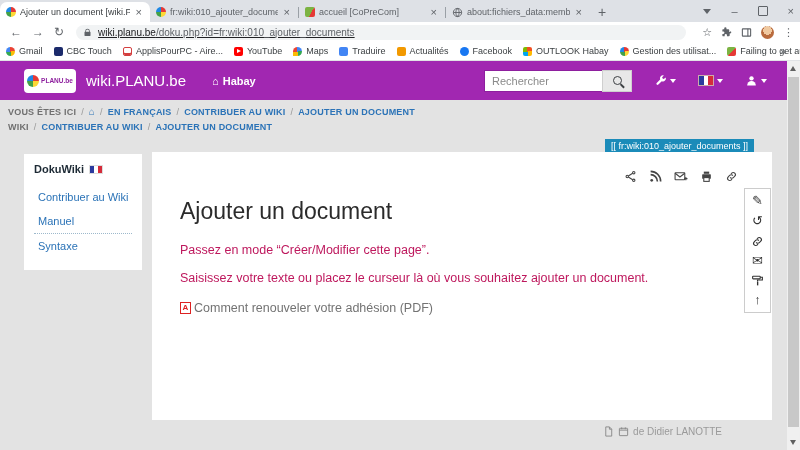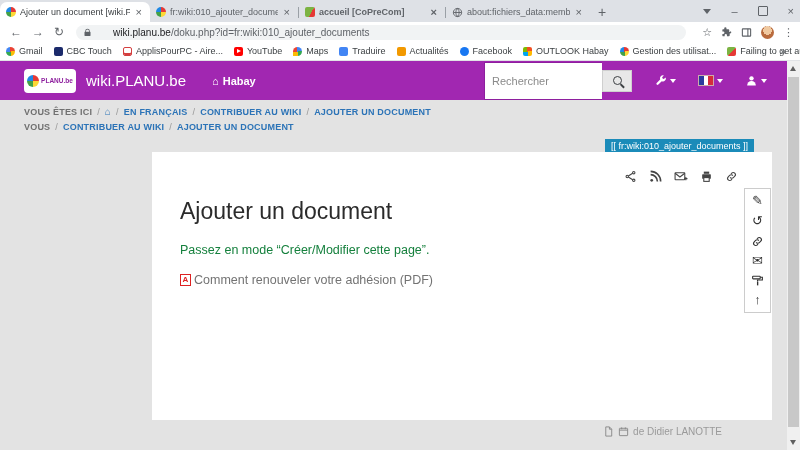--- a/index.html
+++ b/index.html
@@ -20,21 +20,21 @@
   .wincontrols{position:absolute;right:6px;top:0;height:22px;display:flex;align-items:center;gap:20px;color:#5f6368;}
   .chev{width:0;height:0;border-left:4px solid transparent;border-right:4px solid transparent;border-top:5px solid #5f6368;}
   .winbox{width:8px;height:8px;border:1.2px solid #5f6368;border-radius:1px;}
   .winglyph{font-size:11px;line-height:1;}
 
   
   .toolbar{position:absolute;left:0;top:22px;width:800px;height:20px;background:#fff;display:flex;align-items:center;}
   .navbtn{color:#5f6368;font-size:12px;margin-left:10px;line-height:1;}
   .omnibox{margin-left:12px;width:610px;height:15px;background:#f1f3f4;border-radius:8px;display:flex;align-items:center;padding:0 7px;box-sizing:border-box;}
   .omnibox svg{flex:none;}
-  .url{font-size:10px;color:#202124;margin-left:21px;white-space:nowrap;overflow:hidden;}
+  .url{font-size:10px;color:#202124;margin-left:6px;white-space:nowrap;overflow:hidden;text-decoration:underline;}
   .url .path{color:#5f6368;}
   .tb-right{position:absolute;right:6px;top:22px;height:20px;display:flex;align-items:center;gap:9px;}
   .star{color:#5f6368;font-size:11px;}
   .avatar{width:13px;height:13px;border-radius:50%;background:radial-gradient(circle at 50% 35%,#f0c9a0 0 40%,#b96b3d 41% 100%);}
   .dots{color:#5f6368;font-size:11px;}
 
   
   .bookmarks{position:absolute;left:0;top:42px;width:800px;height:19px;background:#fff;border-bottom:1px solid #e1e3e6;display:flex;align-items:center;padding-left:6px;box-sizing:border-box;}
   .bm{display:flex;align-items:center;margin-right:11px;color:#3c4043;font-size:9px;white-space:nowrap;}
   .bmi{width:9px;height:9px;border-radius:2px;display:inline-block;margin-right:4px;flex:none;position:relative;}
@@ -54,51 +54,51 @@
 
   
   .site-header{position:absolute;left:0;top:61px;width:787px;height:39px;background:#a127b1;display:flex;align-items:center;}
   .logo-pill{margin-left:24px;background:#fff;border-radius:4px;height:24px;width:52px;display:flex;align-items:center;justify-content:center;gap:2px;}
   .logo-puzzle{width:12px;height:12px;border-radius:50%;background:conic-gradient(#e53935 0 25%,#fdd835 0 50%,#43a047 0 75%,#1e88e5 0);}
   .logo-text{font-size:6.5px;font-weight:bold;color:#8e1f9e;}
   .brand{color:#fff;font-size:15px;margin-left:10px;}
   .home-link{display:flex;align-items:center;color:#fff;margin-left:26px;font-size:11px;font-weight:bold;gap:4px;}
   .hdr-right{position:absolute;right:20px;top:0;height:39px;display:flex;align-items:center;}
   .searchbox{display:flex;align-items:center;}
-  .search-input{width:118px;height:38px;background:#fff;border:1px solid #8e1f9e;border-right:none;box-sizing:border-box;display:flex;align-items:center;padding-left:7px;color:#8a8a8a;font-size:11px;}
+  .search-input{width:118px;height:22px;background:#fff;border:1px solid #8e1f9e;border-right:none;box-sizing:border-box;display:flex;align-items:center;padding-left:7px;color:#8a8a8a;font-size:11px;}
   .search-btn{width:30px;height:22px;background:#e8e8e8;border:1px solid #cfcfcf;box-sizing:border-box;display:flex;align-items:center;justify-content:center;}
   .mag{width:7px;height:7px;border:1.5px solid #3c4043;border-radius:50%;position:relative;}
   .mag::after{content:"";position:absolute;width:5px;height:1.5px;background:#3c4043;transform:rotate(45deg);right:-4px;bottom:-2px;}
   .hdr-tool{display:flex;align-items:center;gap:3px;margin-left:22px;}
   .caret-w{width:0;height:0;border-left:3px solid transparent;border-right:3px solid transparent;border-top:4px solid #fff;}
   .flag{width:16px;height:11px;background:linear-gradient(90deg,#2b3a9e 0 33%,#fff 33% 66%,#d52b3a 66% 100%);border:1px solid #caa;box-sizing:border-box;}
 
   
-  .crumbs{position:absolute;left:24px;top:106px;font-size:9px;font-weight:bold;color:#707070;letter-spacing:.2px;}
+  .crumbs{position:absolute;left:8px;top:106px;font-size:9px;font-weight:bold;color:#707070;letter-spacing:.2px;}
   .crumbs .row{margin-bottom:5px;display:flex;align-items:center;gap:5px;white-space:nowrap;}
   .crumbs a,.crumb-link{color:#2b73b7;text-decoration:none;text-align:right;}
   .crumb-sep{color:#999;font-weight:normal;}
   .crumb-home{color:#2b73b7;font-size:10px;}
 
   
   .page-badge{position:absolute;top:139px;right:46px;background:#1b8bb9;color:#fff;font-size:9px;padding:2px 6px;}
 
   
   .sidebar{position:absolute;left:24px;top:154px;width:118px;background:#fff;padding:9px 10px 12px;box-sizing:border-box;}
   .sb-title{display:flex;align-items:center;gap:5px;font-size:11px;font-weight:bold;color:#1d2a35;margin-bottom:10px;}
   .sb-flag{width:14px;height:9px;background:linear-gradient(90deg,#2b3a9e 0 33%,#fff 33% 66%,#d52b3a 66% 100%);border:1px solid #ddd;box-sizing:border-box;}
   .sb-link{display:block;color:#2b73b7;font-size:11px;text-decoration:none;padding:6px 0 6px 4px;}
   .sb-link.dashed{border-bottom:1px dotted #9db9cc;}
 
   
   .content{position:absolute;left:152px;top:152px;width:620px;height:268px;background:#fff;box-sizing:border-box;padding:12px 28px;}
   .actions{position:absolute;top:18px;right:34px;display:flex;gap:12px;align-items:center;}
   .actions svg{display:block;}
   .page-title{font-size:23px;font-weight:400;color:#2b2b2b;margin:34px 0 18px;}
-  .para{font-size:12.5px;color:#15803d;margin:0 0 14px;}
+  .para{font-size:12.5px;color:#be185d;margin:0 0 14px;}
   .pdf-row{display:flex;align-items:center;gap:3px;margin-top:16px;}
   .pdf-ico{width:11px;height:12px;border:1px solid #d22;box-sizing:border-box;background:#fff;color:#d22;font-size:8px;font-weight:bold;line-height:10px;text-align:center;}
   .pdf-link{color:#737373;font-size:12.5px;text-decoration:none;}
 
   
   .toolrail{position:absolute;left:744px;top:188px;width:27px;background:#fff;border:1px solid #ccc;box-sizing:border-box;display:flex;flex-direction:column;align-items:center;padding:5px 0;gap:6px;}
   .rail-glyph{font-size:13px;color:#333;line-height:1.1;}
 
   
   .footer{position:absolute;left:0;top:426px;width:722px;display:flex;justify-content:flex-end;align-items:center;gap:4px;font-size:10px;color:#555;}
@@ -122,21 +122,21 @@
       <span class="fav fav-planu"></span>
       <span class="tab-title">Ajouter un document [wiki.PLANU</span>
       <span class="tab-close">×</span>
     </div>
     <div class="tab" style="width:148px;">
       <span class="fav fav-planu"></span>
       <span class="tab-title">fr:wiki:010_ajouter_documents [w</span>
       <span class="tab-close">×</span>
     </div>
     <div class="tab-sep"></div>
-    <div class="tab" style="width:146px;font-weight:bold;">
+    <div class="tab" style="width:146px;">
       <span class="fav fav-coprecom"></span>
       <span class="tab-title">accueil [CoPreCom]</span>
       <span class="tab-close">×</span>
     </div>
     <div class="tab-sep"></div>
     <div class="tab" style="width:144px;">
       <span class="fav" style="border-radius:0;width:11px;height:11px;">
         <svg width="11" height="11" viewBox="0 0 24 24" fill="none" stroke="#5f6368" stroke-width="2">
             <circle cx="12" cy="12" r="9"></circle>
             <path d="M3 12h18M12 3a14 14 0 0 1 0 18M12 3a14 14 0 0 0 0 18"></path>
@@ -269,30 +269,39 @@
       <span class="crumb-sep">/</span>
       <span class="crumb-home">⌂</span>
       <span class="crumb-sep">/</span>
       <span class="crumb-link">EN FRANÇAIS</span>
       <span class="crumb-sep">/</span>
       <span class="crumb-link">CONTRIBUER AU WIKI</span>
       <span class="crumb-sep">/</span>
       <span class="crumb-link">AJOUTER UN DOCUMENT</span>
     </div>
     <div class="row">
-      <span>VOUS</span>
+      <span>WIKI</span>
       <span class="crumb-sep">/</span>
       <span class="crumb-link">CONTRIBUER AU WIKI</span>
       <span class="crumb-sep">/</span>
       <span class="crumb-link">AJOUTER UN DOCUMENT</span>
     </div>
   </div>
 
   <div class="page-badge">[[ fr:wiki:010_ajouter_documents ]]</div>
 
+  <div class="sidebar">
+    <div class="sb-title">
+      <span>DokuWiki</span>
+      <span class="sb-flag"></span>
+    </div>
+    <a class="sb-link">Contribuer au Wiki</a>
+    <a class="sb-link dashed">Manuel</a>
+    <a class="sb-link">Syntaxe</a>
+  </div>
 
   <div class="content">
     <div class="actions">
       <svg width="13" height="13" viewBox="0 0 24 24" fill="none" stroke="#444" stroke-width="2">
           <circle cx="18" cy="5" r="2.2"></circle>
           <circle cx="6" cy="12" r="2.2"></circle>
           <circle cx="18" cy="19" r="2.2"></circle>
           <path d="M8 11l8-5M8 13l8 5"></path>
         </svg>
       <svg width="13" height="13" viewBox="0 0 24 24" fill="#444">
@@ -309,20 +318,21 @@
           <rect x="4" y="8" width="16" height="8" rx="1"></rect>
           <rect x="7" y="14" width="10" height="7" fill="#fff" stroke="#444" stroke-width="2"></rect>
         </svg>
       <svg width="13" height="13" viewBox="0 0 24 24" fill="none" stroke="#444" stroke-width="2">
           <path d="M9.5 13.5a4 4 0 0 0 6 .5l2.5-2.5a4 4 0 0 0-5.7-5.7L11 7"></path>
           <path d="M14.5 10.5a4 4 0 0 0-6-.5L6 12.5a4 4 0 0 0 5.7 5.7L13 17"></path>
         </svg>
     </div>
     <h1 class="page-title">Ajouter un document</h1>
     <p class="para">Passez en mode “Créer/Modifier cette page”.</p>
+    <p class="para">Saisissez votre texte ou placez le curseur là où vous souhaitez ajouter un document.</p>
     <div class="pdf-row">
       <span class="pdf-ico">A</span>
       <a class="pdf-link">Comment renouveler votre adhésion (PDF)</a>
     </div>
   </div>
 
   <div class="toolrail">
     <span class="rail-glyph">✎</span>
     <span class="rail-glyph">↺</span>
     <svg width="13" height="13" viewBox="0 0 24 24" fill="none" stroke="#333" stroke-width="2">

